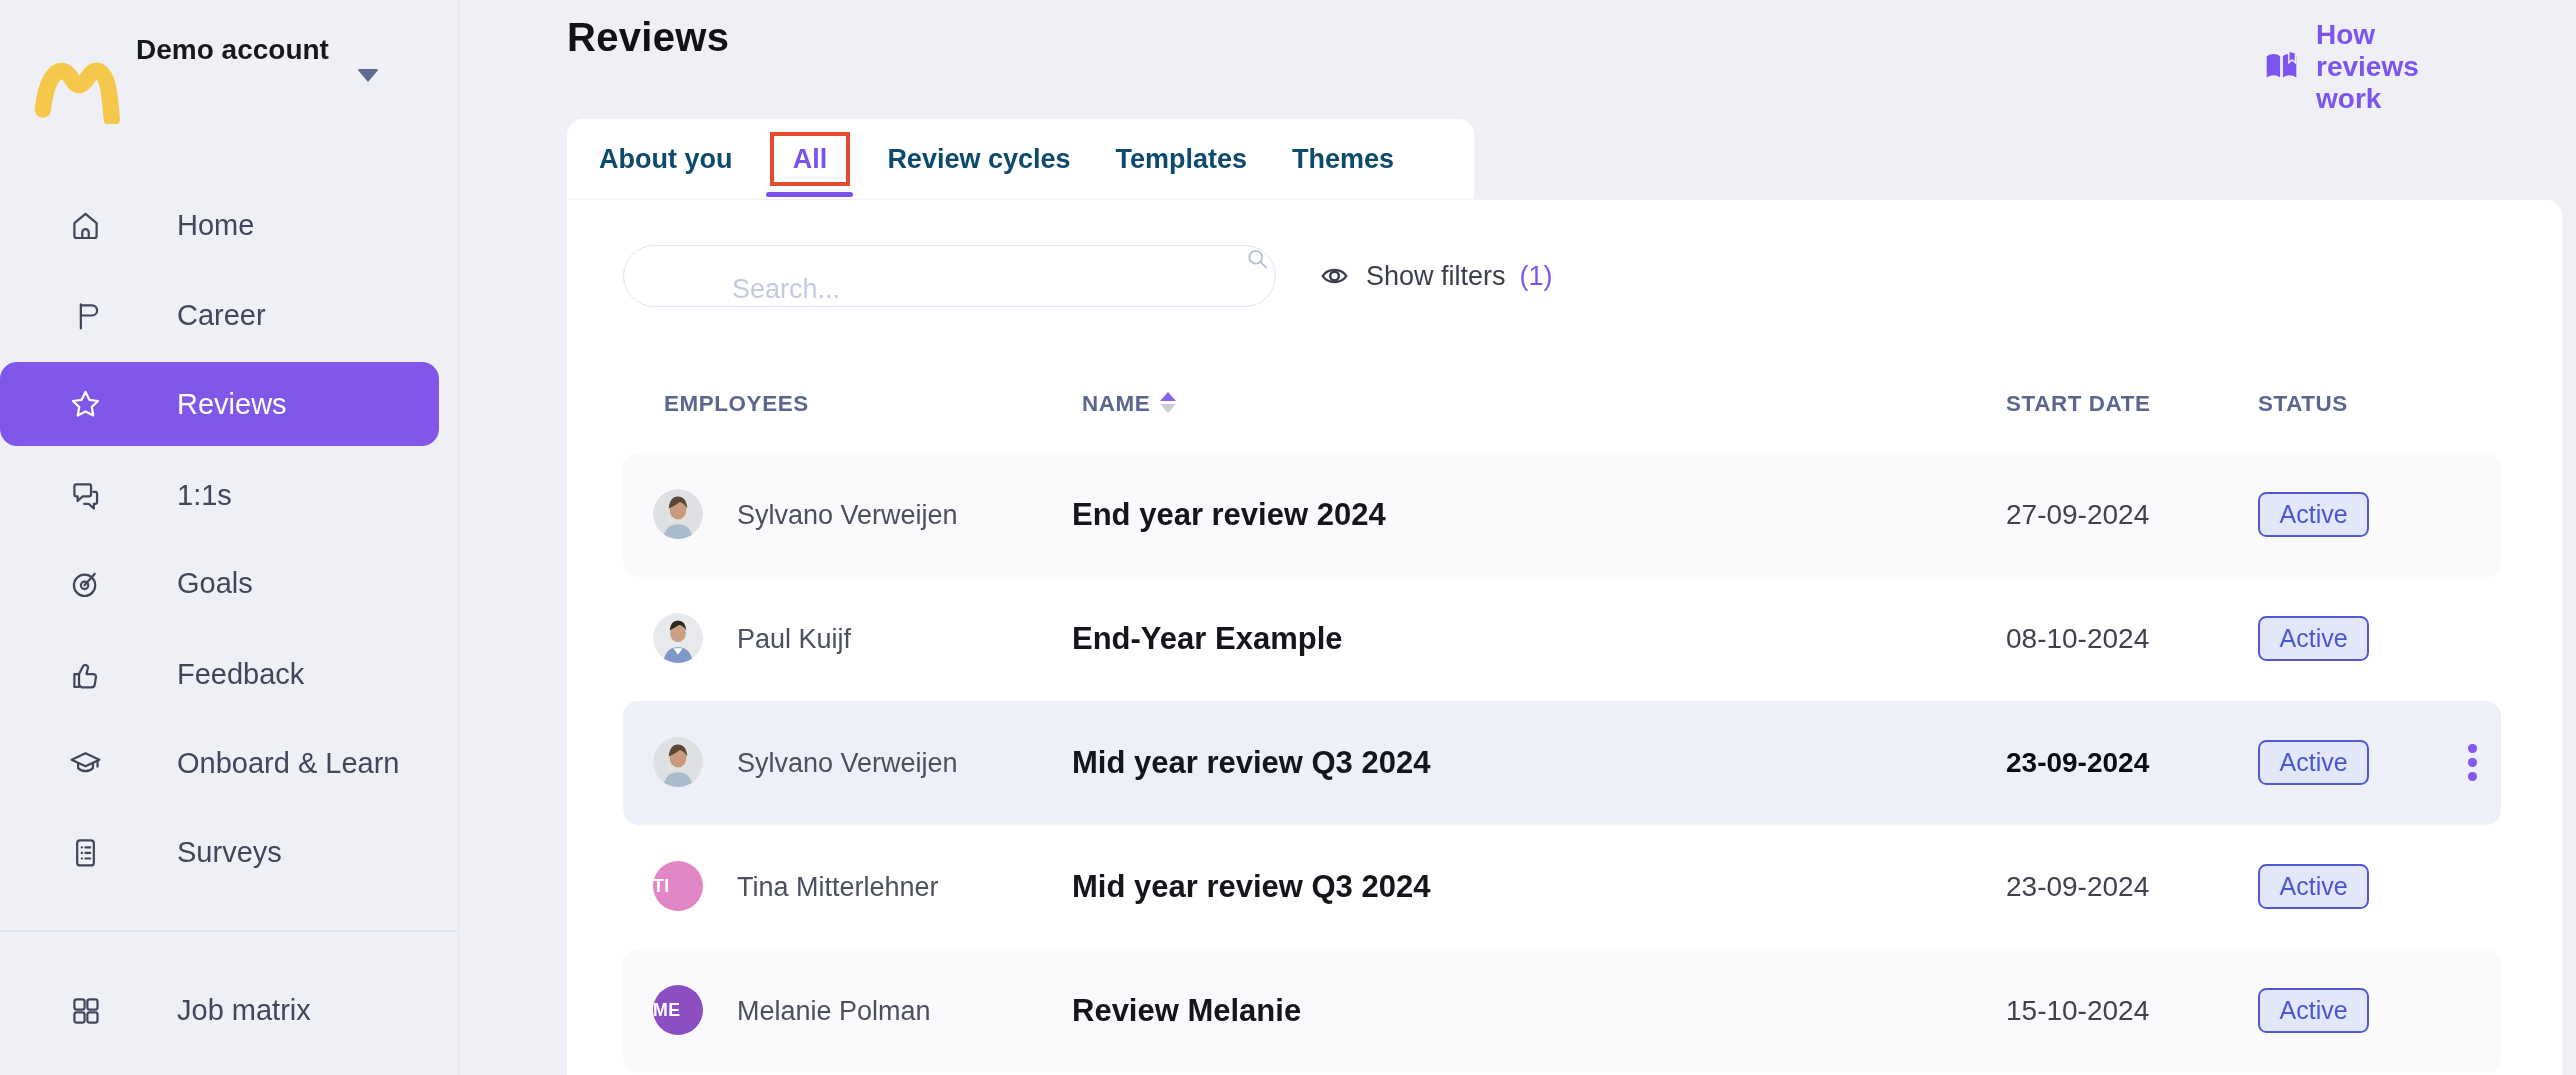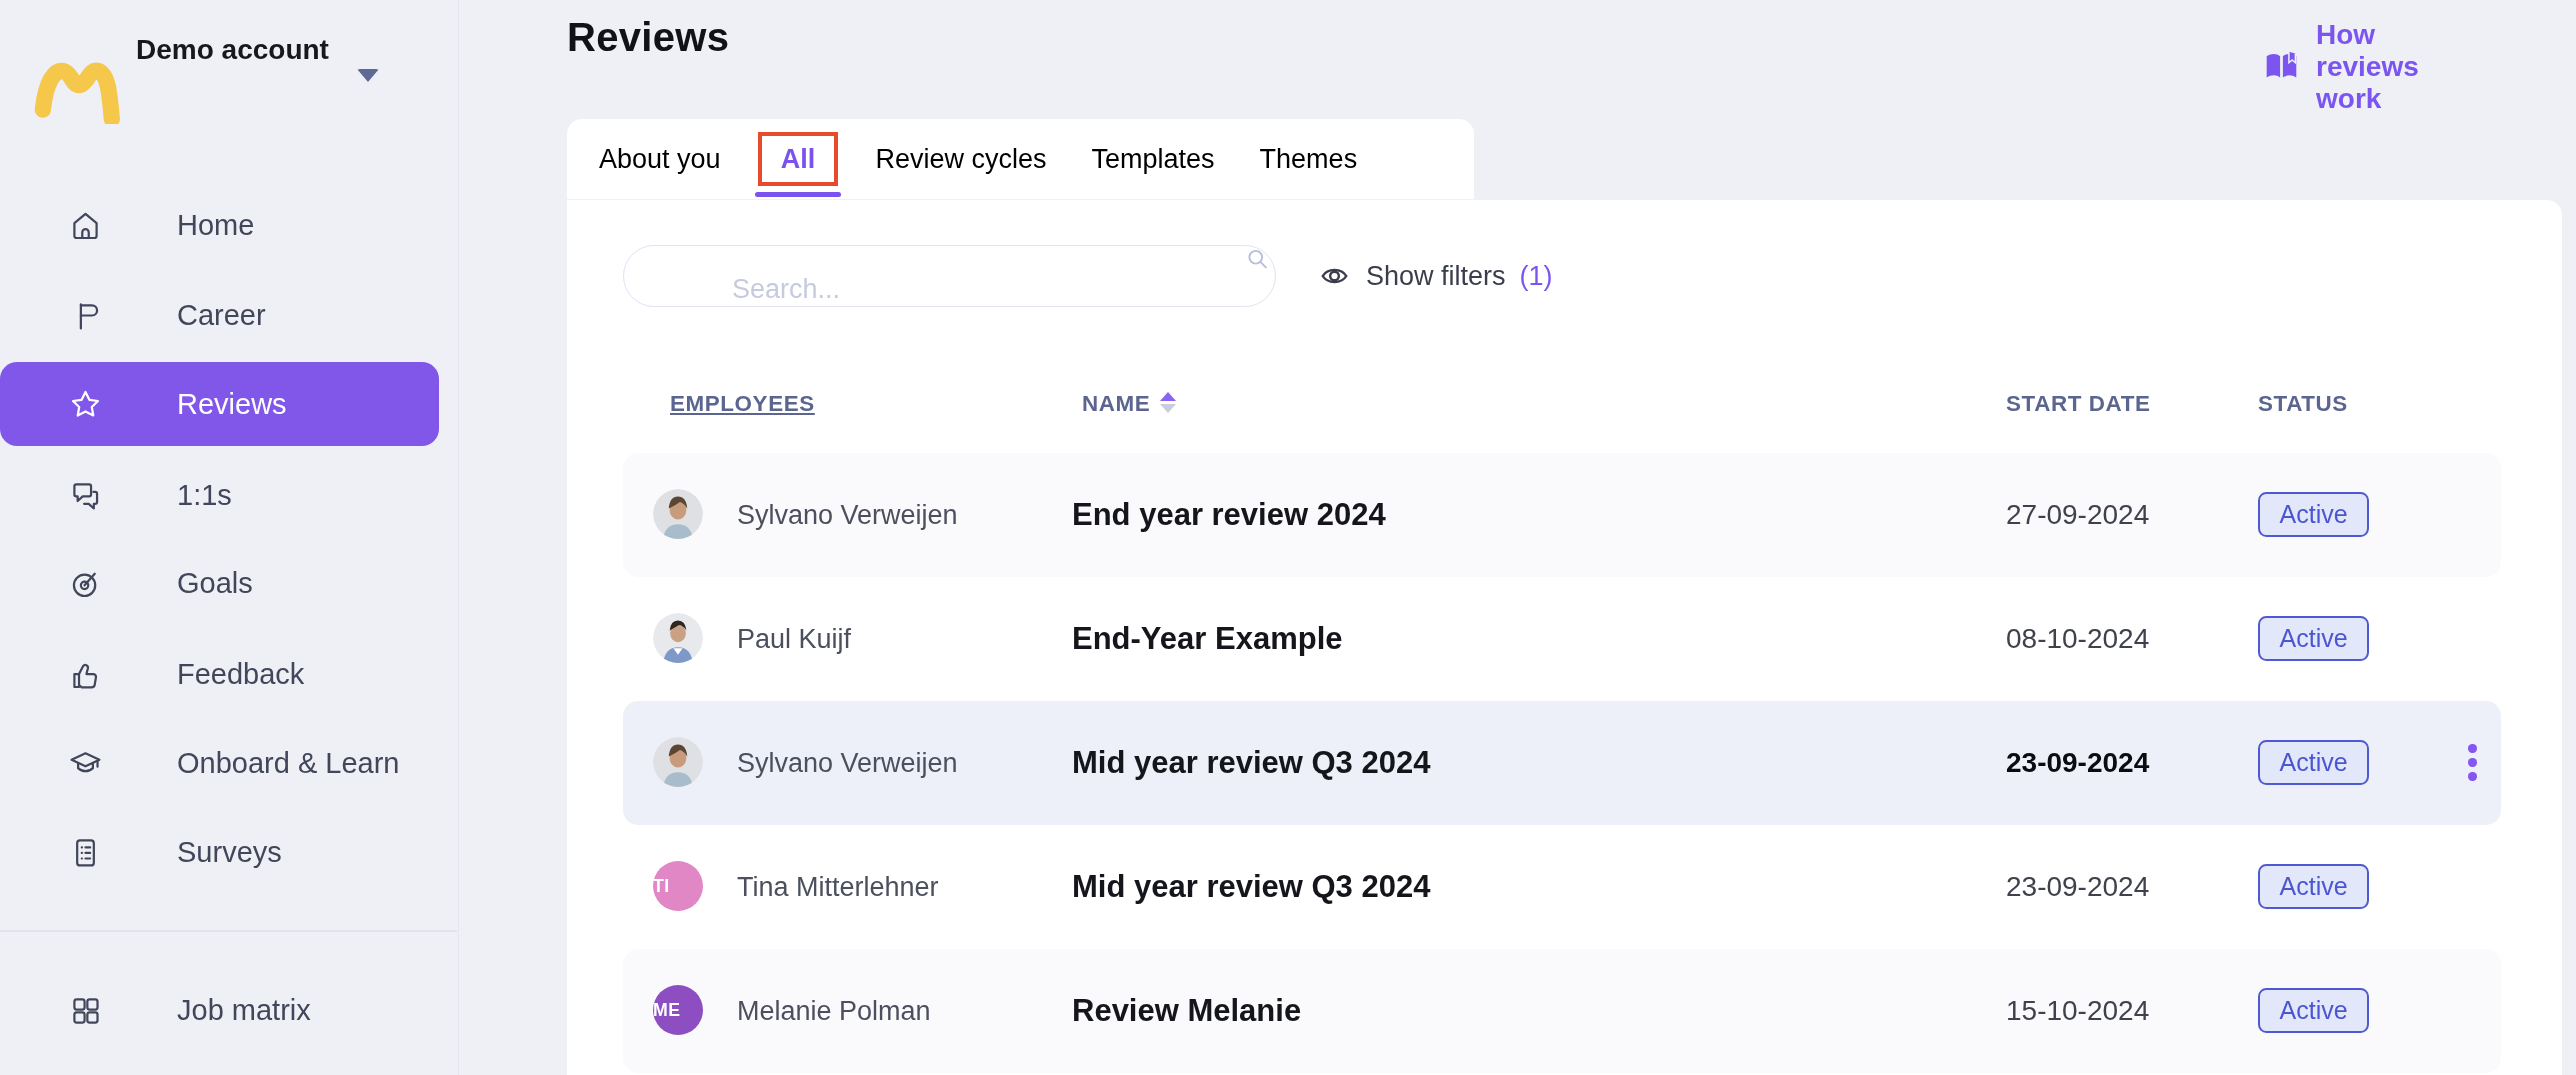--- a/index.html
+++ b/index.html
@@ -20,21 +20,21 @@
   .nav-item.active .nav-icon svg{stroke:#ffffff;}
   .side-divider{position:absolute;left:0;top:930px;width:457px;height:1.9px;background:#e1e4eb;}
 
   
   .page-title{position:absolute;left:567px;top:15px;font-size:40px;font-weight:800;color:#101218;letter-spacing:0.3px;}
   .help-link{position:absolute;left:2262px;top:18.7px;display:flex;align-items:center;gap:15px;cursor:pointer;}
   .help-link .help-text{font-size:28px;font-weight:700;color:#7c55f0;}
 
   
   .tabbar{position:absolute;left:567px;top:119px;width:907px;height:80px;background:#ffffff;border-radius:15px 15px 0 0;display:flex;align-items:center;padding-left:32px;gap:45px;box-sizing:border-box;}
-  .tab{font-size:27px;color:#000000;cursor:pointer;white-space:nowrap;}
+  .tab{font-size:27px;color:#0c4a6e;cursor:pointer;white-space:nowrap;font-weight:bold;}
   .tab-all-wrap{position:relative;border:4.7px solid #e64b2c;padding:7.5px 18.7px;margin:0 -7.5px;text-align:center;}
   .tab-all-wrap .tab{color:#7b52ee;font-weight:700;}
   .tab-all-underline{position:absolute;left:-7.5px;right:-7.5px;bottom:-15px;height:4.7px;background:#7b52ee;border-radius:2.8px;}
 
   
   .card{position:absolute;left:567px;top:200px;width:1995px;height:875px;background:#ffffff;border-radius:0 15px 0 0;}
 
   .search-box{position:absolute;left:56px;top:45px;width:653px;height:62px;border:1.9px solid #dfe3f4;border-radius:32px;background:#fff;display:flex;align-items:flex-end;box-sizing:border-box;flex-direction:column;}
   .search-box svg{margin-left:24px;}
   .search-box input{border:none;outline:none;background:transparent;font-family:"Liberation Sans",sans-serif;font-size:27px;color:#3d4152;margin-left:17px;width:541px;}
@@ -42,21 +42,21 @@
 
   .filters{position:absolute;left:750px;top:45px;height:62px;display:flex;align-items:center;gap:14px;cursor:pointer;}
   .filters .filters-label{font-size:27px;color:#3a3e4c;}
   .filters .filters-count{font-size:27px;color:#7c55f0;}
 
   .create-btn{position:absolute;left:1691px;top:45px;width:245px;height:62px;border-radius:32px;background:#7e57ee;color:#ffffff;font-size:27px;font-weight:600;display:flex;align-items:center;justify-content:center;cursor:pointer;border:none;font-family:"Liberation Sans",sans-serif;}
 
   
   .thead{position:absolute;top:191px;left:0;width:100%;height:32px;font-size:22.4px;font-weight:700;color:#5b6590;letter-spacing:0.6px;}
   .th{position:absolute;top:0;}
-  .th.employees{left:103px;text-decoration:underline;}
+  .th.employees{left:97px;}
   .th.name{left:515px;display:flex;align-items:center;gap:9.3px;cursor:pointer;}
   .th.startdate{left:1439px;}
   .th.status{left:1691px;}
   .sort-icon{display:inline-flex;flex-direction:column;gap:2.8px;margin-top:-3.7px;}
   .sort-icon .up{width:0;height:0;border-left:8.4px solid transparent;border-right:8.4px solid transparent;border-bottom:9.3px solid #8a63f2;}
   .sort-icon .down{width:0;height:0;border-left:8.4px solid transparent;border-right:8.4px solid transparent;border-top:9.3px solid #c9cede;}
 
   .rows{position:absolute;top:253px;left:56px;width:1878px;}
   .row{position:relative;height:124px;border-radius:15px;cursor:pointer;}
   .row.alt{background:#fafafc;}

